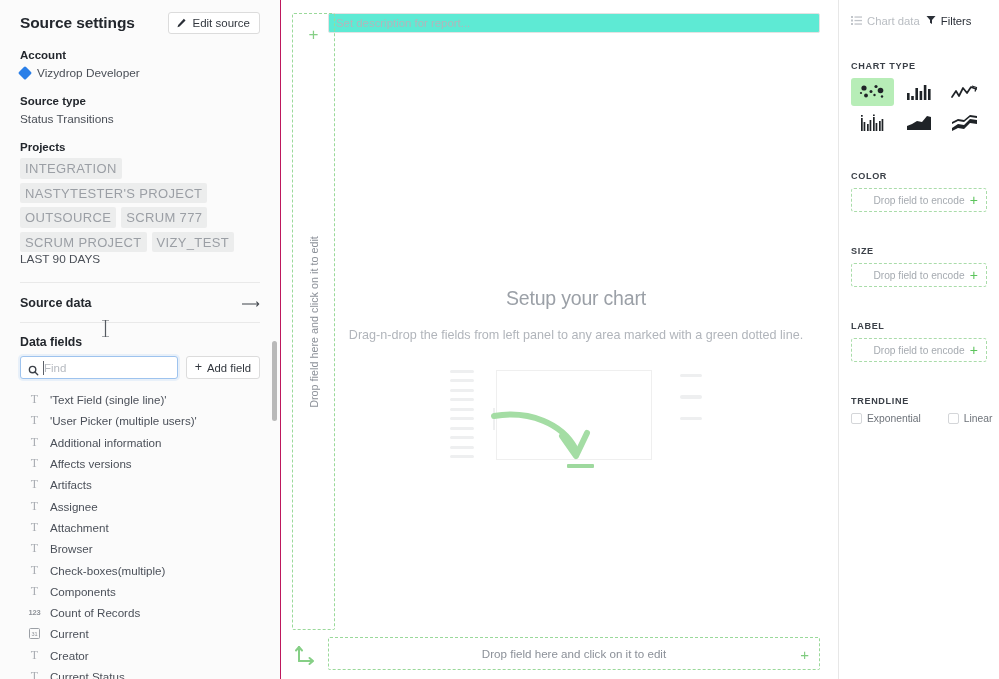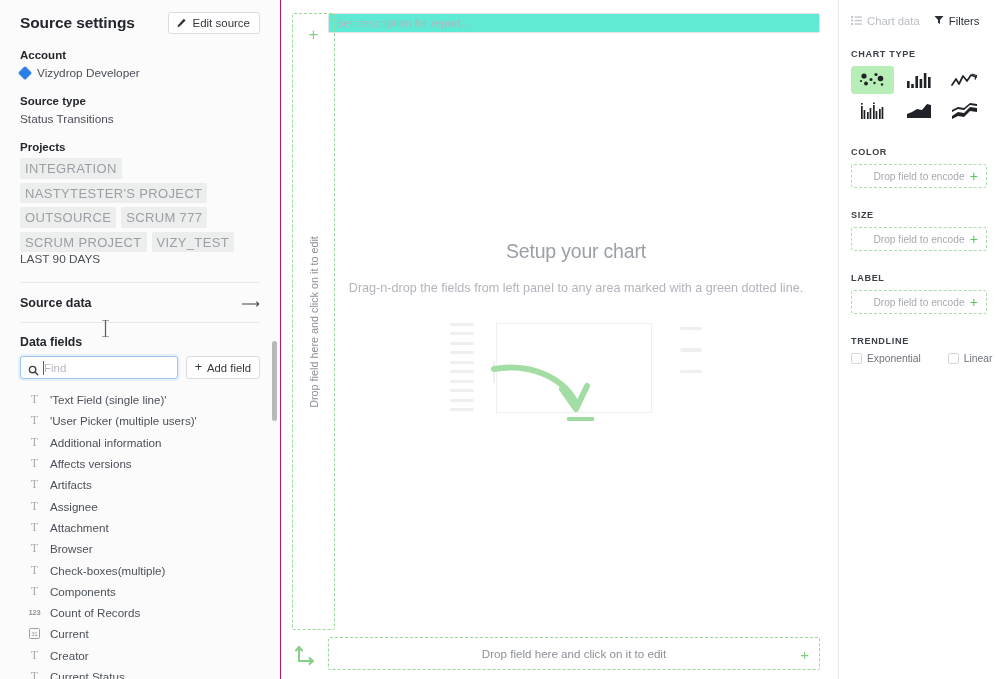--- a/index.html
+++ b/index.html
@@ -187,21 +187,21 @@
   .hdrop .hlabel { font-size: 11.6px; color: #8b9098; }
   .hdrop .plus-green2 {
     position: absolute; right: 10px; top: 50%; transform: translateY(-50%);
     color: #7ecb7e; font-size: 15px; line-height: 1; font-weight: 300;
   }
 
   .setup-wrap {
     position: absolute; left: 60px; top: 240px; width: 470px;
     text-align: center;
   }
-  .setup-title { font-size: 19.5px; color: #9ba0a7; font-weight: normal; letter-spacing: -0.2px; }
+  .setup-title { font-size: 19.5px; color: #9ba0a7; font-weight: normal; letter-spacing: -0.2px; margin-top: 47px; }
   .setup-sub { margin-top: 16px; font-size: 12.6px; color: #b1b5bb; line-height: 1.55; }
 
   .illus { position: relative; margin: 22px auto 0 auto; width: 252px; height: 96px; }
   .il-bars-left { position: absolute; left: 0; top: 2px; width: 24px; }
   .il-bars-left i, .il-bars-right i {
     display: block; height: 3px; background: #eeeff0; border-radius: 2px; margin-bottom: 6.5px;
   }
   .il-bars-right { position: absolute; right: 0; top: 6px; width: 22px; }
   .il-bars-right i { height: 3.5px; margin-bottom: 18px; }
   .il-box {
@@ -213,34 +213,34 @@
   }
   .il-arrow { position: absolute; left: 40px; top: 18px; }
   .il-underline {
     position: absolute; left: 117px; bottom: -4px; width: 27px; height: 4px;
     background: #9ed99e; border-radius: 1px;
   }
 
   
   .right-panel { width: 160px; height: 679px; background: #ffffff; position: relative; }
   .rp-head {
-    display: flex; align-items: center; gap: 14px;
+    display: flex; align-items: center; gap: 6px;
     padding: 15px 0 0 12px;
     font-size: 11.3px;
   }
   .rp-tab { display: inline-flex; align-items: center; gap: 5px; cursor: pointer; }
   .rp-tab.inactive { color: #b9bdc2; }
   .rp-tab.active { color: #2b3038; }
   .list-ic { display:inline-block; }
   .funnel-ic { display:inline-block; }
 
   .rp-body { padding: 0 12px; }
   .rp-sec-title {
     font-size: 9.1px; font-weight: bold; letter-spacing: 0.65px;
-    color: #3b4048; margin-top: 22px; margin-bottom: 7px;
+    color: #3b4048; margin-top: 34px; margin-bottom: 7px;
   }
   .chart-grid { display: grid; grid-template-columns: repeat(3, 1fr); gap: 3px; }
   .ct-cell {
     height: 28px; border-radius: 3px;
     display: flex; align-items: center; justify-content: center;
     cursor: pointer;
   }
   .ct-cell.selected { background: #b7edb7; }
   .ct-cell svg { display:block; }
 

